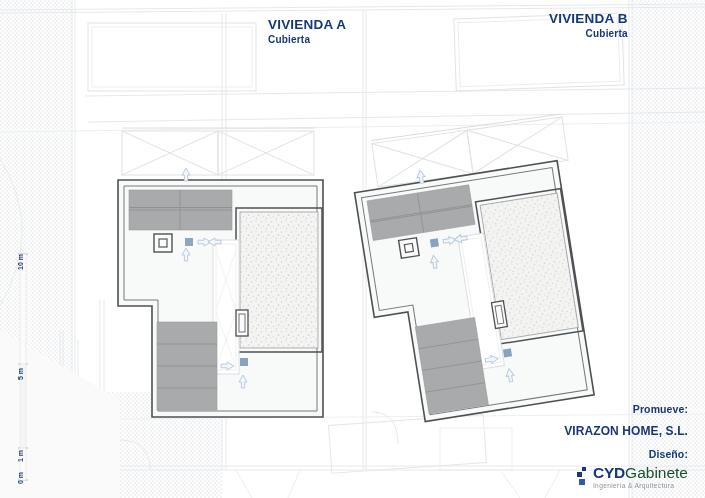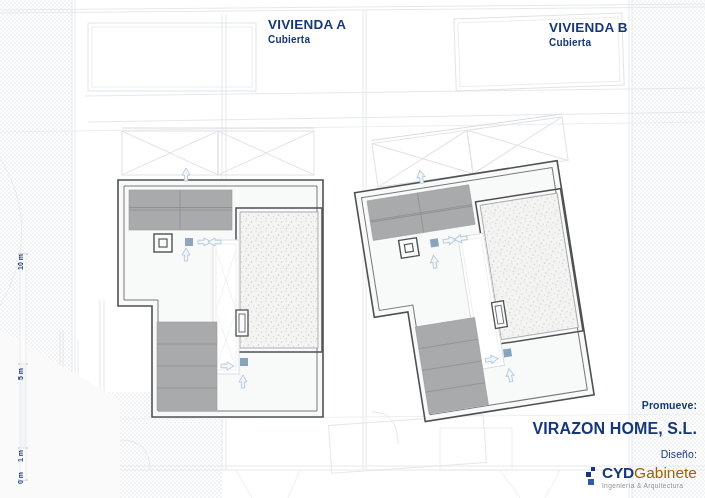--- a/index.html
+++ b/index.html
@@ -12,43 +12,43 @@
   #sheet{position:absolute;inset:0;width:705px;height:498px;overflow:hidden;background:#fff;}
 
   
   .svg-layer{position:absolute;left:0;top:0;width:705px;height:498px;}
 
   
   .title-block{position:absolute;color:#16387a;font-weight:bold;line-height:1.25;}
   .title-block .l1{font-size:13.5px;letter-spacing:.2px;}
   .title-block .l2{font-size:10px;letter-spacing:.2px;}
   #viv-a-label{left:268px;top:17px;}
-  #viv-b-label{left:549px;top:20px;}
+  #viv-b-label{left:549px;top:11px;text-align:right;}
 
   #watermark{
     position:absolute;left:131px;top:158px;
     color:#e0336e;font-size:19px;font-weight:bold;letter-spacing:.1px;
     white-space:nowrap;opacity:.92;
   }
 
   
-  #footer{position:absolute;right:8px;bottom:8px;width:170px;text-align:right;color:#16387a;}
+  #footer{position:absolute;right:17px;bottom:8px;width:170px;text-align:right;color:#16387a;}
   #footer .promueve-label{font-size:10.5px;font-weight:bold;letter-spacing:.1px;margin-bottom:9px;}
-  #footer .promueve-value{font-size:16px;font-weight:bold;letter-spacing:.1px;margin-bottom:10px;}
-  #footer .diseno-label{font-size:10.5px;font-weight:normal;letter-spacing:.1px;margin-bottom:5px;}
+  #footer .promueve-value{font-size:12px;font-weight:bold;letter-spacing:.1px;margin-bottom:10px;}
+  #footer .diseno-label{font-size:10.5px;font-weight:bold;letter-spacing:.1px;margin-bottom:5px;}
 
   .logo{display:flex;align-items:flex-start;justify-content:flex-end;gap:3px;}
   .logo-squares{position:relative;width:13px;height:20px;margin-top:2px;flex:0 0 auto;}
   .logo-squares i{position:absolute;display:block;background:#16387a;}
   .logo-squares i.s1{width:4px;height:4px;left:5px;top:0px;}
   .logo-squares i.s2{width:5px;height:5px;left:0px;top:5px;}
   .logo-squares i.s3{width:6px;height:6px;left:2px;top:12px;background:#2f5ca8;}
   .logo-text{text-align:left;line-height:1;}
   .logo-main{font-size:15.5px;font-weight:bold;color:#16387a;letter-spacing:-.2px;}
-  .logo-main .gab{font-weight:normal;color:#a16207;letter-spacing:0;}
+  .logo-main .gab{font-weight:normal;color:#14532d;letter-spacing:0;}
   .logo-sub{font-size:6.6px;color:#8e9299;letter-spacing:.35px;margin-top:2px;}
 
   
   #scalebar{position:absolute;left:0;top:248px;width:34px;height:238px;}
   .sb-label{
     position:absolute;color:#16387a;font-size:7px;font-weight:bold;
     transform:rotate(-90deg);transform-origin:left top;white-space:nowrap;
   }
 </style>
 </head>

